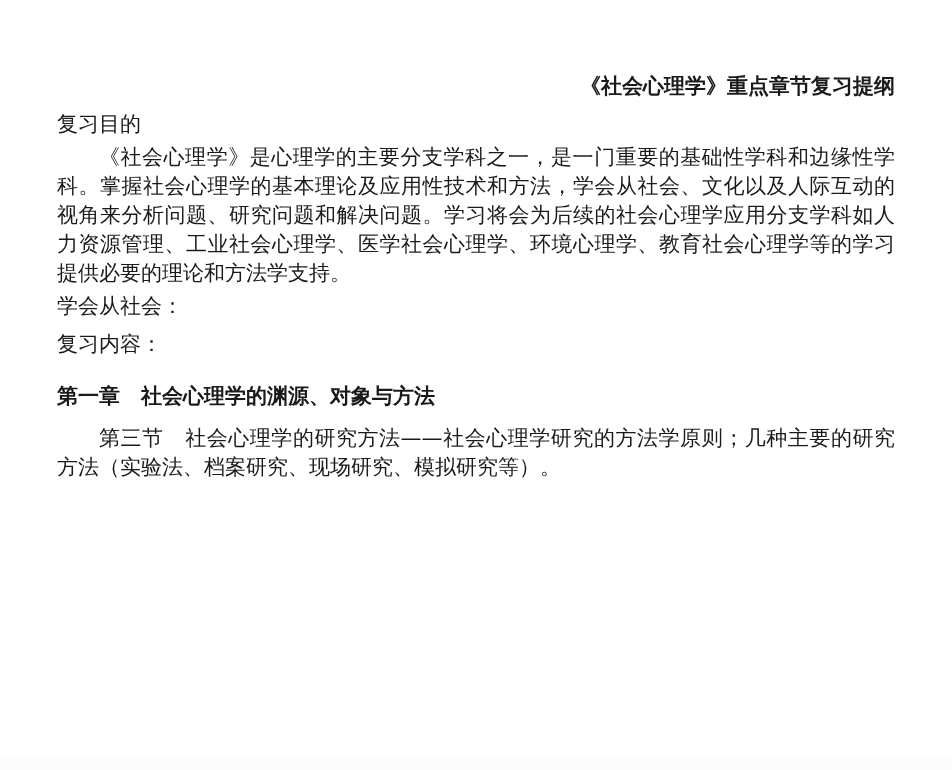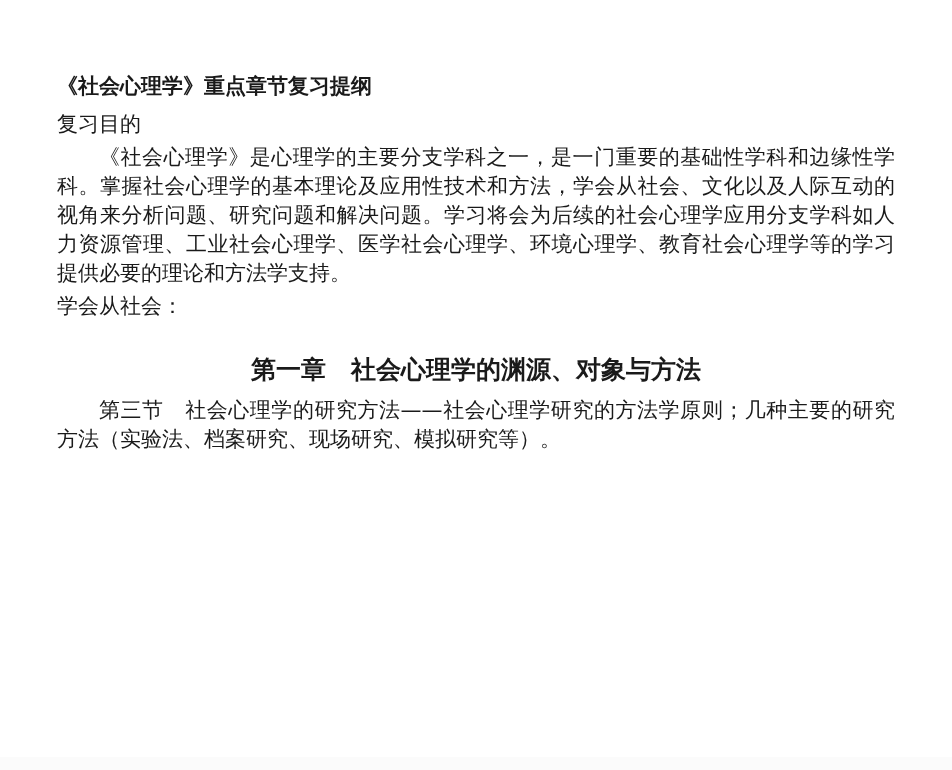--- a/index.html
+++ b/index.html
@@ -14,42 +14,42 @@
     position: relative;
     width: 952px;
     height: 770px;
     background: #ffffff;
     padding: 68px 57px 0 57px;
     overflow: hidden;
   }
   .doc-title {
     font-size: 21px;
     font-weight: bold;
-    text-align: left;
+    text-align: right;
     line-height: 37.5px;
     white-space: nowrap;
   }
   .sec-heading {
     font-size: 21px;
     font-weight: normal;
     line-height: 37.5px;
     text-align: left;
   }
   .para {
     font-size: 21px;
     line-height: 29px;
     text-align: justify;
     text-indent: 2em;
   }
   .chapter-title {
-    font-size: 25px;
+    font-size: 21px;
     font-weight: bold;
-    text-align: center;
+    text-align: left;
     line-height: 37.5px;
-    margin-top: 25px;
+    margin-top: 15px;
     white-space: nowrap;
   }
   .section-list { margin-top: 8px; }
   .bottom-edge {
     position: absolute;
     left: 0; right: 0; bottom: 0;
     height: 13px;
     background: #fbfbfb;
   }
 </style>
@@ -60,20 +60,21 @@
 
   <h1 class="doc-title">《社会心理学》重点章节复习提纲</h1>
 
   <h2 class="sec-heading">复习目的</h2>
 
   <p class="para">《社会心理学》是心理学的主要分支学科之一，是一门重要的基础性学科和边缘性学科。掌握社会心理学的基本理论及应用性技术和方法，学会从社会、文化以及人际互动的视角来分析问题、研究问题和解决问题。学习将会为后续的社会心理学应用分支学科如人力资源管理、工业社会心理学、医学社会心理学、环境心理学、教育社会心理学等的学习提供必要的理论和方法学支持。</p>
 
   <h2 class="sec-heading">学会从社会：</h2>
 
 
+  <h2 class="sec-heading">复习内容：</h2>
 
   <h3 class="chapter-title">第一章　社会心理学的渊源、对象与方法</h3>
 
   <div class="section-list">
     <p class="para">第三节　社会心理学的研究方法——社会心理学研究的方法学原则；几种主要的研究方法（实验法、档案研究、现场研究、模拟研究等）。</p>
   </div>
 
   <div class="bottom-edge"></div>
 
 </div>

